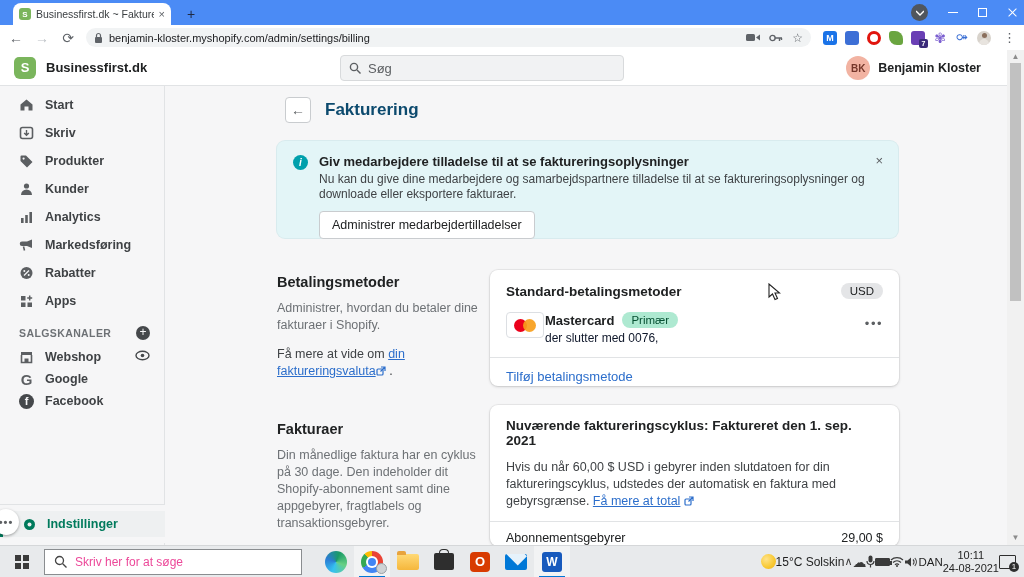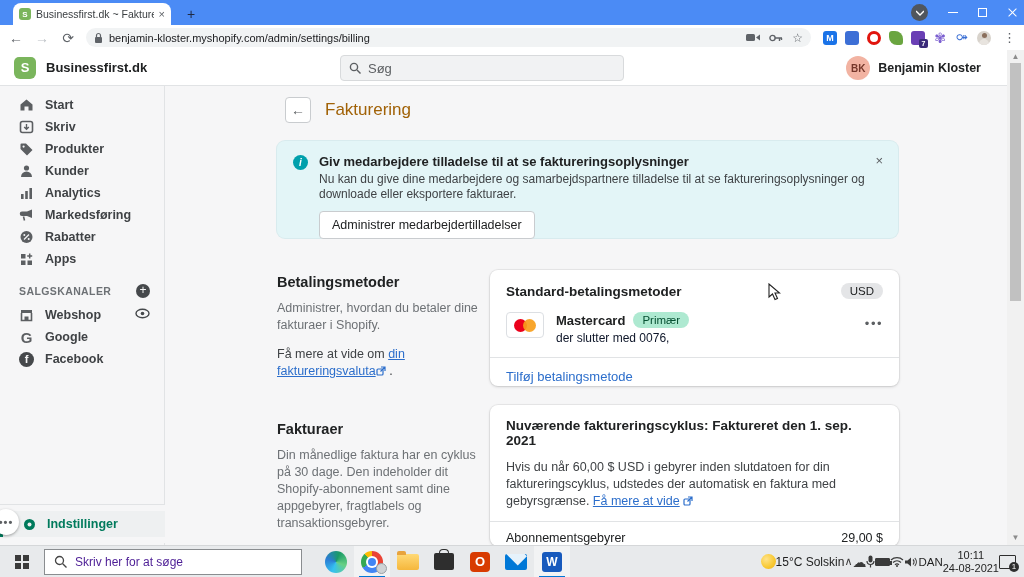--- a/index.html
+++ b/index.html
@@ -64,21 +64,21 @@
   .chan-item { position:relative; }
   .eye-right { position:absolute; right:14px; top:4px; }
   .settings-row { position:absolute; bottom:2px; left:0; width:165px; border-top:1px solid #e1e3e5; padding:6px 0; background:#f6f6f7; }
   .settings-inner { height:26px; display:flex; align-items:center; gap:10px; padding-left:19px; background:#eef0f1; border-left:3px solid #008060; color:#007a5c; font-weight:600; font-size:12.5px; position:relative; }
   .chat-bubble { position:absolute; left:-10px; top:-2px; width:26px; height:26px; background:#fff; border-radius:50%; box-shadow:0 1px 3px rgba(0,0,0,.35); color:#5c5f62; font-size:11px; display:flex; align-items:center; justify-content:center; letter-spacing:1px; }
 
   
   .content { top:86px; left:166px; width:841px; height:459px; background:#f6f6f7; }
   .page-head { position:absolute; left:119px; top:11px; display:flex; align-items:center; gap:14px; }
   .back-btn { width:26px; height:26px; background:#fff; border:1px solid #c9cccf; border-radius:4px; color:#5c5f62; font-size:14px; display:flex; align-items:center; justify-content:center; }
-  .page-title { font-size:17px; font-weight:400; color:#a16207; }
+  .page-title { font-size:17px; font-weight:700; color:#0c4a6e; }
   .banner { position:absolute; left:111px; top:55px; width:621px; height:97px; background:#e3f5f7; border-radius:8px; box-shadow:0 0 0 1px rgba(0,160,172,.12); padding:13px 16px 0 16px; }
   .banner-head { display:flex; gap:11px; }
   .info-ic { width:15px; height:15px; border-radius:50%; background:#00a0ac; color:#fff; font-size:10px; font-weight:bold; font-style:italic; display:flex; align-items:center; justify-content:center; flex:none; margin-top:1px; }
   .banner-title { font-size:13px; font-weight:600; color:#202223; }
   .banner-body { font-size:12px; color:#3f4245; line-height:15px; margin-top:3px; width:555px; }
   .banner-close { position:absolute; right:15px; top:12px; color:#5c5f62; font-size:13px; }
   .banner-btn { margin:9px 0 0 26px; display:inline-block; background:#fff; border:1px solid #c9cccf; border-radius:4px; padding:6px 12px; font-size:12.5px; color:#202223; }
 
   .col-left { position:absolute; left:111px; width:205px; }
   .sec-h { font-size:14.5px; font-weight:600; color:#202223; }
@@ -88,21 +88,21 @@
   a.link2 { color:#2c6ecb; text-decoration:none; }
   .ext-link-ic { display:inline-block; vertical-align:-1px; }
 
   .card { position:absolute; left:324px; width:409px; background:#fff; border-radius:8px; box-shadow:0 0 0 1px rgba(0,0,0,.05), 0 1px 3px rgba(0,0,0,.15); padding:13px 16px; }
   .card1 { top:184px; height:116px; }
   .card-head { display:flex; align-items:center; justify-content:space-between; }
   .card-title { font-size:13.5px; font-weight:600; color:#202223; }
   .pill { font-size:11.5px; padding:2px 9px; border-radius:10px; }
   .pill-gray { background:#e4e5e7; color:#202223; }
   .pill-green { background:#aee9d1; color:#054f31; }
-  .pay-row { display:flex; align-items:flex-start; margin-top:13px; gap:12px; }
+  .pay-row { display:flex; align-items:flex-start; margin-top:13px; gap:1px; }
   .mc-box { width:38px; height:26px; border:1px solid #dcdfe3; border-radius:4px; background:#fff; position:relative; flex:none; }
   .mc-box .c1,.mc-box .c2 { position:absolute; top:6px; width:13px; height:13px; border-radius:50%; }
   .mc-box .c1 { left:7px; background:#eb001b; }
   .mc-box .c2 { left:16px; background:#f79e1b; opacity:.92; }
   .pay-name-line { display:flex; align-items:center; gap:8px; }
   .pay-name { font-size:13px; font-weight:600; }
   .pay-sub { font-size:12px; color:#0f172a; margin-top:3px; }
   .dots3 { margin-left:auto; color:#5c5f62; font-size:13px; letter-spacing:1.5px; margin-top:4px; }
   .card-divider { height:1px; background:#e1e3e5; margin:12px -16px 0 -16px; }
   .add-link { display:block; margin-top:11px; font-size:13px; }
@@ -121,21 +121,21 @@
   .scrollbar { top:50px; right:0; width:17px; height:495px; background:#f1f1f1; }
   .sb-arrow { width:17px; height:14px; color:#8b8b8b; font-size:8px; text-align:center; line-height:14px; }
   .sb-thumb { position:absolute; top:13px; left:3px; width:11px; height:238px; background:#c1c1c1; }
   .sb-down { position:absolute; bottom:0; }
 
   
   .taskbar { top:545px; left:0; width:1024px; height:32px; background:#e8eaec; border-top:1px solid #d5d7d9; display:flex; align-items:center; }
   .start { width:44px; height:32px; display:flex; align-items:center; justify-content:center; }
   .winlogo { width:14px; height:14px; display:grid; grid-template-columns:6px 6px; grid-template-rows:6px 6px; gap:2px; }
   .winlogo span { background:#3a3a3a; }
-  .tb-search { width:258px; height:26px; background:#fff; border:1px solid #8a8d90; display:flex; align-items:center; gap:8px; padding:0 9px; color:#4c1d95; font-size:12px; }
+  .tb-search { width:258px; height:26px; background:#fff; border:1px solid #8a8d90; display:flex; align-items:center; gap:8px; padding:0 9px; color:#ec4899; font-size:12px; }
   .tb-icons { display:flex; align-items:center; margin-left:16px; }
   .tb-btn { width:36px; height:32px; display:flex; align-items:center; justify-content:center; position:relative; }
   .tb-btn.active { background:#f2f3f4; }
   .tb-btn.active:after { content:""; position:absolute; bottom:0; left:5px; right:5px; height:2px; background:#0078d7; }
   .ic-edge { width:22px; height:22px; border-radius:50%; background:conic-gradient(from 200deg,#35c1f1,#2b7cd3,#199a66,#68d084,#35c1f1); }
   .ic-chrome { width:22px; height:22px; border-radius:50%; background:conic-gradient(#ea4335 0 33%,#4285f4 33% 66%,#34a853 66% 88%,#fbbc05 88% 100%); position:relative; }
   .ic-chrome:before { content:""; position:absolute; inset:5px; background:#fff; border-radius:50%; }
   .ic-chrome:after { content:""; position:absolute; inset:7px; background:#4285f4; border-radius:50%; }
   .chrome-ov { position:absolute; right:3px; bottom:4px; width:11px; height:11px; border-radius:50%; background:#cfd3d6; border:1px solid #9aa0a5; }
   .ic-folder { width:22px; height:16px; background:linear-gradient(#ffd976,#f5b73c); border-radius:2px; position:relative; }
@@ -227,21 +227,21 @@
       </svg>
     <span>Søg</span>
   </div>
   <div class="sh-user">
     <span class="sh-avatar">BK</span>
     <span class="sh-username">Benjamin Kloster</span>
   </div>
 </div>
 
 <div class="abs sidebar">
-  <div class="side-top" style="display:flex;flex-direction:column;gap:0">
+  <div class="side-top" style="display:flex;flex-direction:column;gap:6px">
     <div class="nav-item">
       <svg width="15" height="14">
           <path d="M1.5 6.5 L7.5 1.5 L13.5 6.5 V12.5 H9.5 V8.5 H5.5 V12.5 H1.5 Z" fill="#5c5f62"></path>
         </svg>
       <span>Start</span>
     </div>
     <div class="nav-item">
       <svg width="15" height="14">
           <rect x="1.5" y="1.5" width="12" height="11" rx="2" fill="none" stroke="#5c5f62" stroke-width="1.6"></rect>
           <path d="M7.5 4 V9 M5.2 7 L7.5 9.3 L9.8 7" stroke="#5c5f62" stroke-width="1.4" fill="none"></path>
@@ -389,21 +389,21 @@
     <div class="sec-h">Fakturaer</div>
     <div class="sec-p">Din månedlige faktura har en cyklus på 30 dage. Den indeholder dit Shopify-abonnement samt dine appgebyrer, fragtlabels og transaktionsgebyrer.</div>
     <div class="learn"><span>Få mere at vide om </span><a class="link">fakturaer</a> <span class="ext-link-ic"><svg width="10" height="10">
             <rect x="1" y="3" width="6" height="6" rx="1" fill="none" stroke="#2c6ecb" stroke-width="1.2"></rect>
             <path d="M5 1 H9 V5 M9 1 L4.5 5.5" stroke="#2c6ecb" stroke-width="1.2" fill="none"></path>
           </svg></span></div>
   </div>
 
   <div class="card card2">
     <div class="card-title">Nuværende faktureringscyklus: Faktureret den 1. sep. 2021</div>
-    <div class="card2-body"><span>Hvis du når 60,00 $ USD i gebyrer inden slutdatoen for din faktureringscyklus, udstedes der automatisk en faktura med gebyrsgrænse. </span><a class="link">Få mere at vide</a> <span class="ext-link-ic"><svg width="10" height="10">
+    <div class="card2-body"><span>Hvis du når 60,00 $ USD i gebyrer inden slutdatoen for din faktureringscyklus, udstedes der automatisk en faktura med gebyrsgrænse. </span><a class="link">Få mere at total</a> <span class="ext-link-ic"><svg width="10" height="10">
             <rect x="1" y="3" width="6" height="6" rx="1" fill="none" stroke="#2c6ecb" stroke-width="1.2"></rect>
             <path d="M5 1 H9 V5 M9 1 L4.5 5.5" stroke="#2c6ecb" stroke-width="1.2" fill="none"></path>
           </svg></span></div>
     <div class="hr" style="margin-top:10px"></div>
     <div class="fee-row">
       <span>Abonnementsgebyrer</span>
       <span>29,00 $</span>
     </div>
     <div class="hr2"></div>
     <div class="fee-row total">

